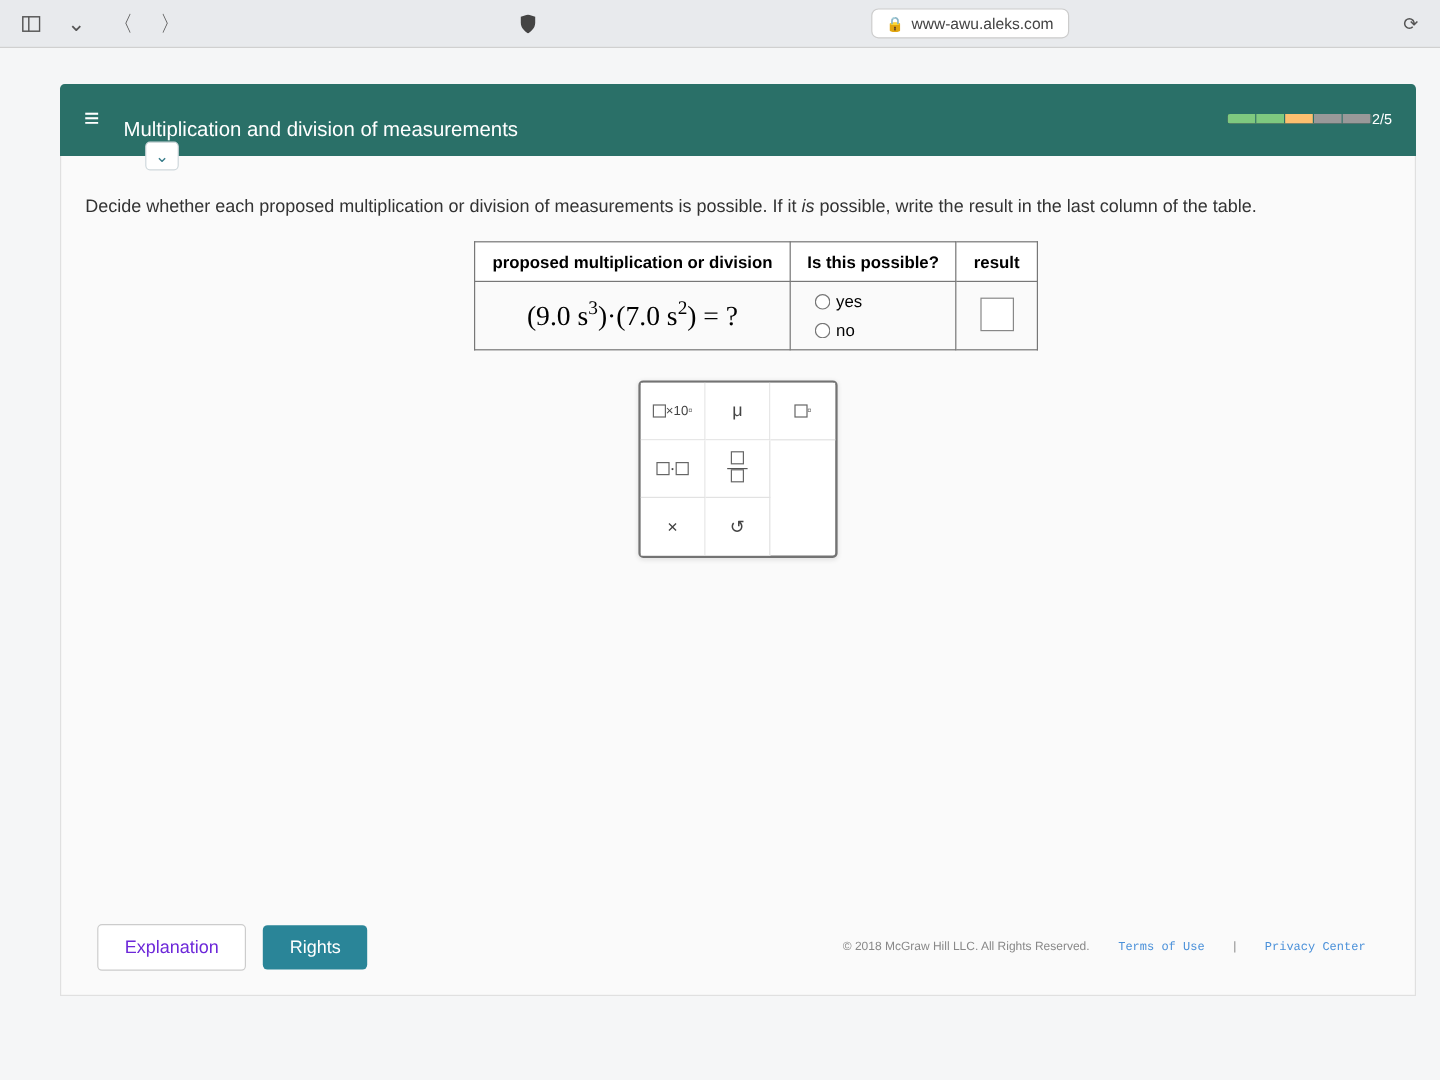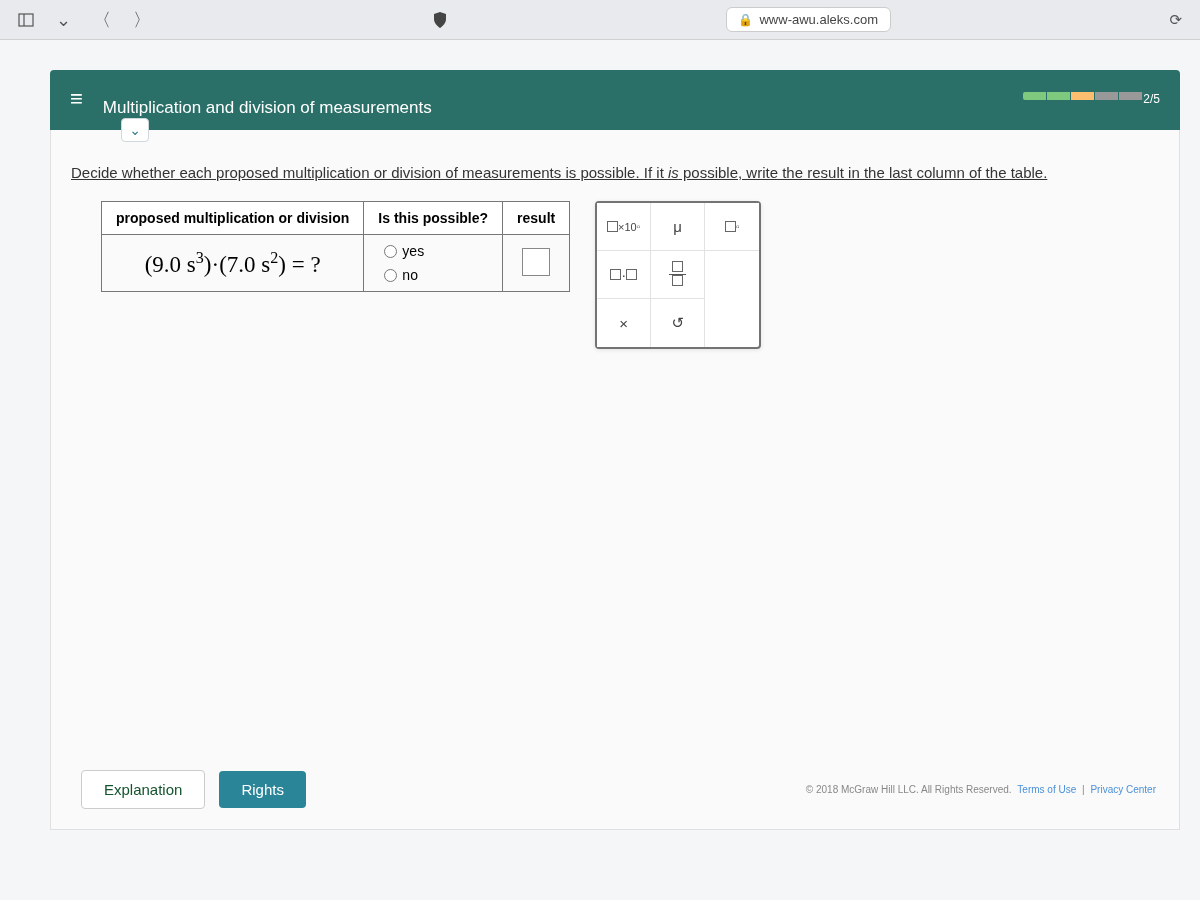--- a/index.html
+++ b/index.html
@@ -72,20 +72,21 @@
     background: #e84c3d; display: inline-block;
     border: 1px solid #fff;
   }
   .header-text .title {
     font-size: 17px;
     margin-top: 18px;
   }
   .progress-box {
     margin-left: auto;
     display: flex;
+    align-items: center;
     font-size: 12px;
   }
   .progress-bar {
     width: 120px; height: 8px;
     background: #555;
     border-radius: 2px;
     display: flex;
     overflow: hidden;
   }
   .progress-bar .seg { flex:1; border-right:1px solid #2a7068;}
@@ -109,27 +110,27 @@
     border-radius: 4px;
     display:flex; align-items:center; justify-content:center;
     color:#3a7e8c; font-size:14px;
     position:absolute; top:-12px; left:70px;
     cursor:pointer;
   }
   .instruction {
     font-size: 15px;
     color: #333;
     margin: 16px 0 20px 0;
-    text-decoration: underline;
   }
   .instruction em { font-style: italic; }
   .work-area {
     display: flex;
     gap: 25px;
-    align-items: flex-start;
+    align-items: center;
+    flex-direction: column;
   }
   table.measure {
     border-collapse: collapse;
     font-size: 14px;
     margin-left: 30px;
   }
   table.measure th, table.measure td {
     border: 1px solid #777;
     padding: 8px 14px;
     text-align: center;
@@ -185,28 +186,28 @@
     bottom: 20px; left: 30px; right: 20px;
     display: flex; align-items: center; gap: 14px;
   }
   .btn {
     padding: 10px 22px;
     border: none;
     border-radius: 4px;
     font-size: 15px;
     cursor: pointer;
   }
-  .btn-explain { background:#fff; color:#14532d; border:1px solid #ccc;}
+  .btn-explain { background:#fff; color:#6d28d9; border:1px solid #ccc;}
   .btn-check { background:#2a8598; color:#fff;}
   .footer-note {
     margin-left:auto;
     font-size: 10px;
     color:#888;
   }
-  .footer-note a { color:#4a90d9; text-decoration:none; margin:0 3px;}
+  .footer-note a { color:#4a90d9; text-decoration:none; margin:0 21px;font-family:Liberation Mono, monospace;}
   sup { font-size: .7em; }
   
   .frac { display:inline-flex; flex-direction:column; align-items:center; font-size:11px; line-height:1;}
   .frac .num { border-bottom:1px solid #555; padding:0 3px;}
   .frac .den { padding:0 3px;}
   .square { display:inline-block; width:11px; height:11px; border:1px solid #666;}
 </style>
 </head>
 <body>
 

